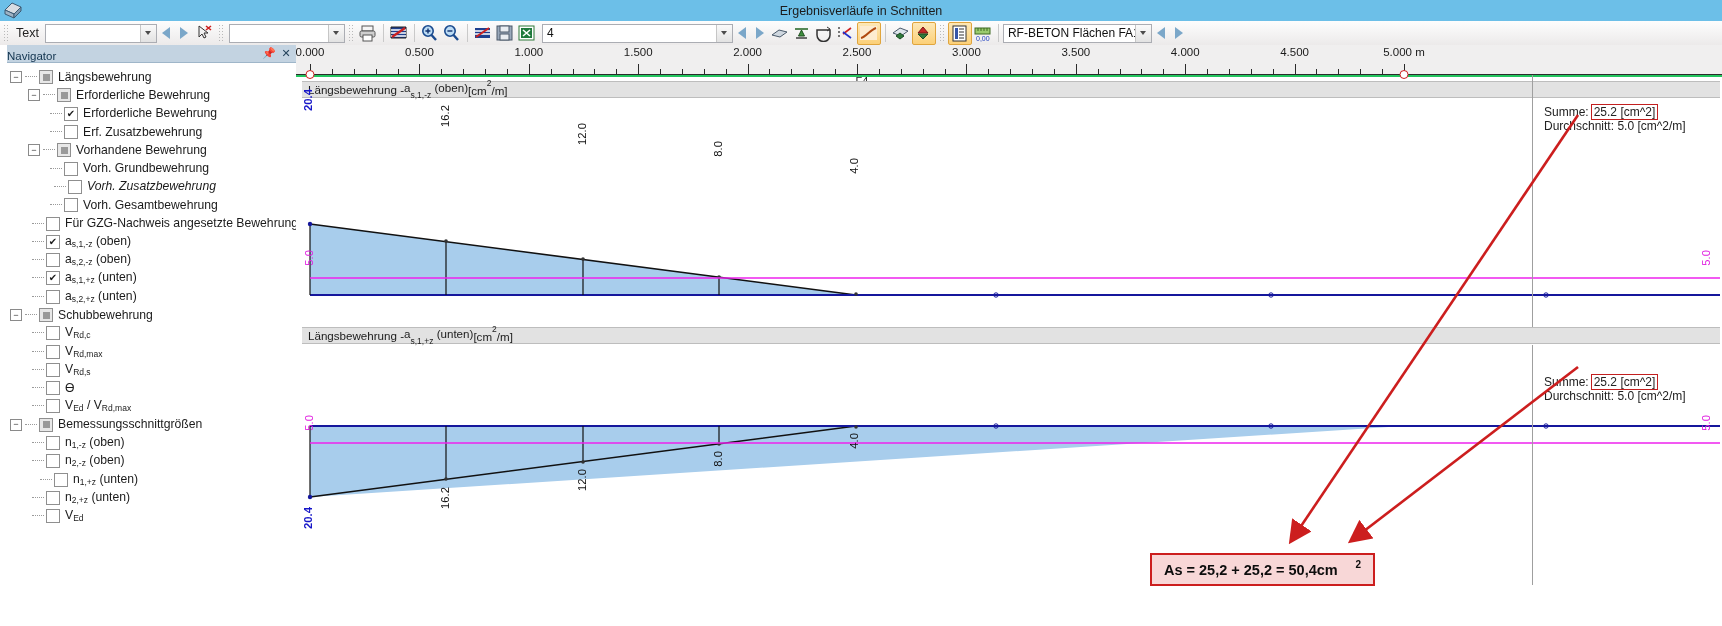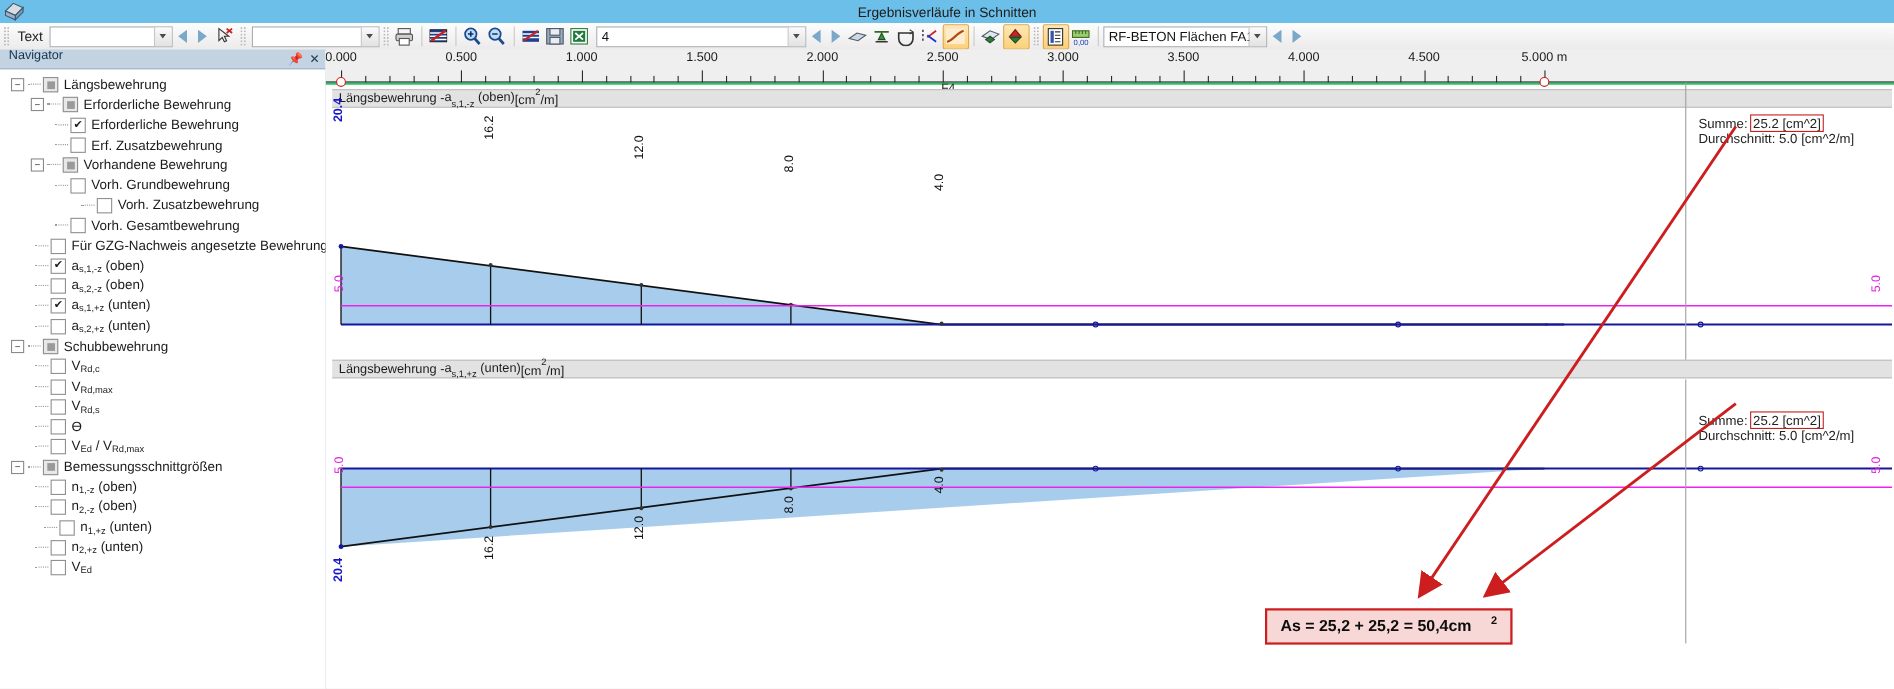--- a/index.html
+++ b/index.html
@@ -55,22 +55,23 @@
   .navarrow.left i{border-top:6px solid transparent;border-bottom:6px solid transparent;border-right:8px solid #7ba7c9;}
   .navarrow.right i{border-top:6px solid transparent;border-bottom:6px solid transparent;border-left:8px solid #7ba7c9;}
 
   
   .navpanel{
     position:absolute;left:0;top:45px;width:296px;height:581px;
     background:#fff;border-right:1px solid #9fb6c9;
   }
   .nav-header{
     height:17px;background:#c3d3e1;border-bottom:1px solid #9fb6c9;
-    display:flex;align-items:flex-start;font-size:11.5px;color:#12344f;padding-left:8px;
+    display:flex;align-items:flex-end;font-size:11.5px;color:#12344f;padding-left:0;
     position:relative;
+    margin-left:7px;
   }
   .nav-header .hbtn{position:absolute;top:1px;width:14px;height:14px;
     display:flex;align-items:center;justify-content:center;font-size:11px;color:#24435c;}
   .tree{padding:5px 0 0 0;font-size:12.2px;color:#1b1b1b;user-select:none;}
   .trow{display:flex;align-items:center;height:18.3px;white-space:nowrap;position:relative;}
   .exp{width:10px;height:10px;border:1px solid #8a8a8a;background:#fff;
     display:inline-flex;align-items:center;justify-content:center;font-size:9px;line-height:9px;color:#333;
     margin-right:3px;flex:0 0 auto;}
   .dots{width:12px;height:1px;border-top:1px dotted #9a9a9a;margin-right:2px;flex:0 0 auto;}
   .grpbox{width:12px;height:12px;border:1px solid #8f8f8f;background:#e8e8e8;margin-right:5px;flex:0 0 auto;
@@ -327,21 +328,21 @@
           <span class="exp">−</span>
           <span class="dots"></span>
           <span class="grpbox"></span>
           <span class="lbl">Vorhandene Bewehrung</span>
         </div>
         <div class="trow" style="padding-left: 46px;">
           <span class="dots" style="margin-left: 4px;"></span>
           <span class="cb"></span>
           <span class="lbl">Vorh. Grundbewehrung</span>
         </div>
-        <div class="trow" style="padding-left: 70px;">
+        <div class="trow" style="padding-left: 50px; font-style: italic;">
           <span class="dots" style="margin-left: 4px;"></span>
           <span class="cb"></span>
           <span class="lbl">Vorh. Zusatzbewehrung</span>
         </div>
         <div class="trow" style="padding-left: 46px;">
           <span class="dots" style="margin-left: 4px;"></span>
           <span class="cb"></span>
           <span class="lbl">Vorh. Gesamtbewehrung</span>
         </div>
         <div class="trow" style="padding-left: 28px;">

